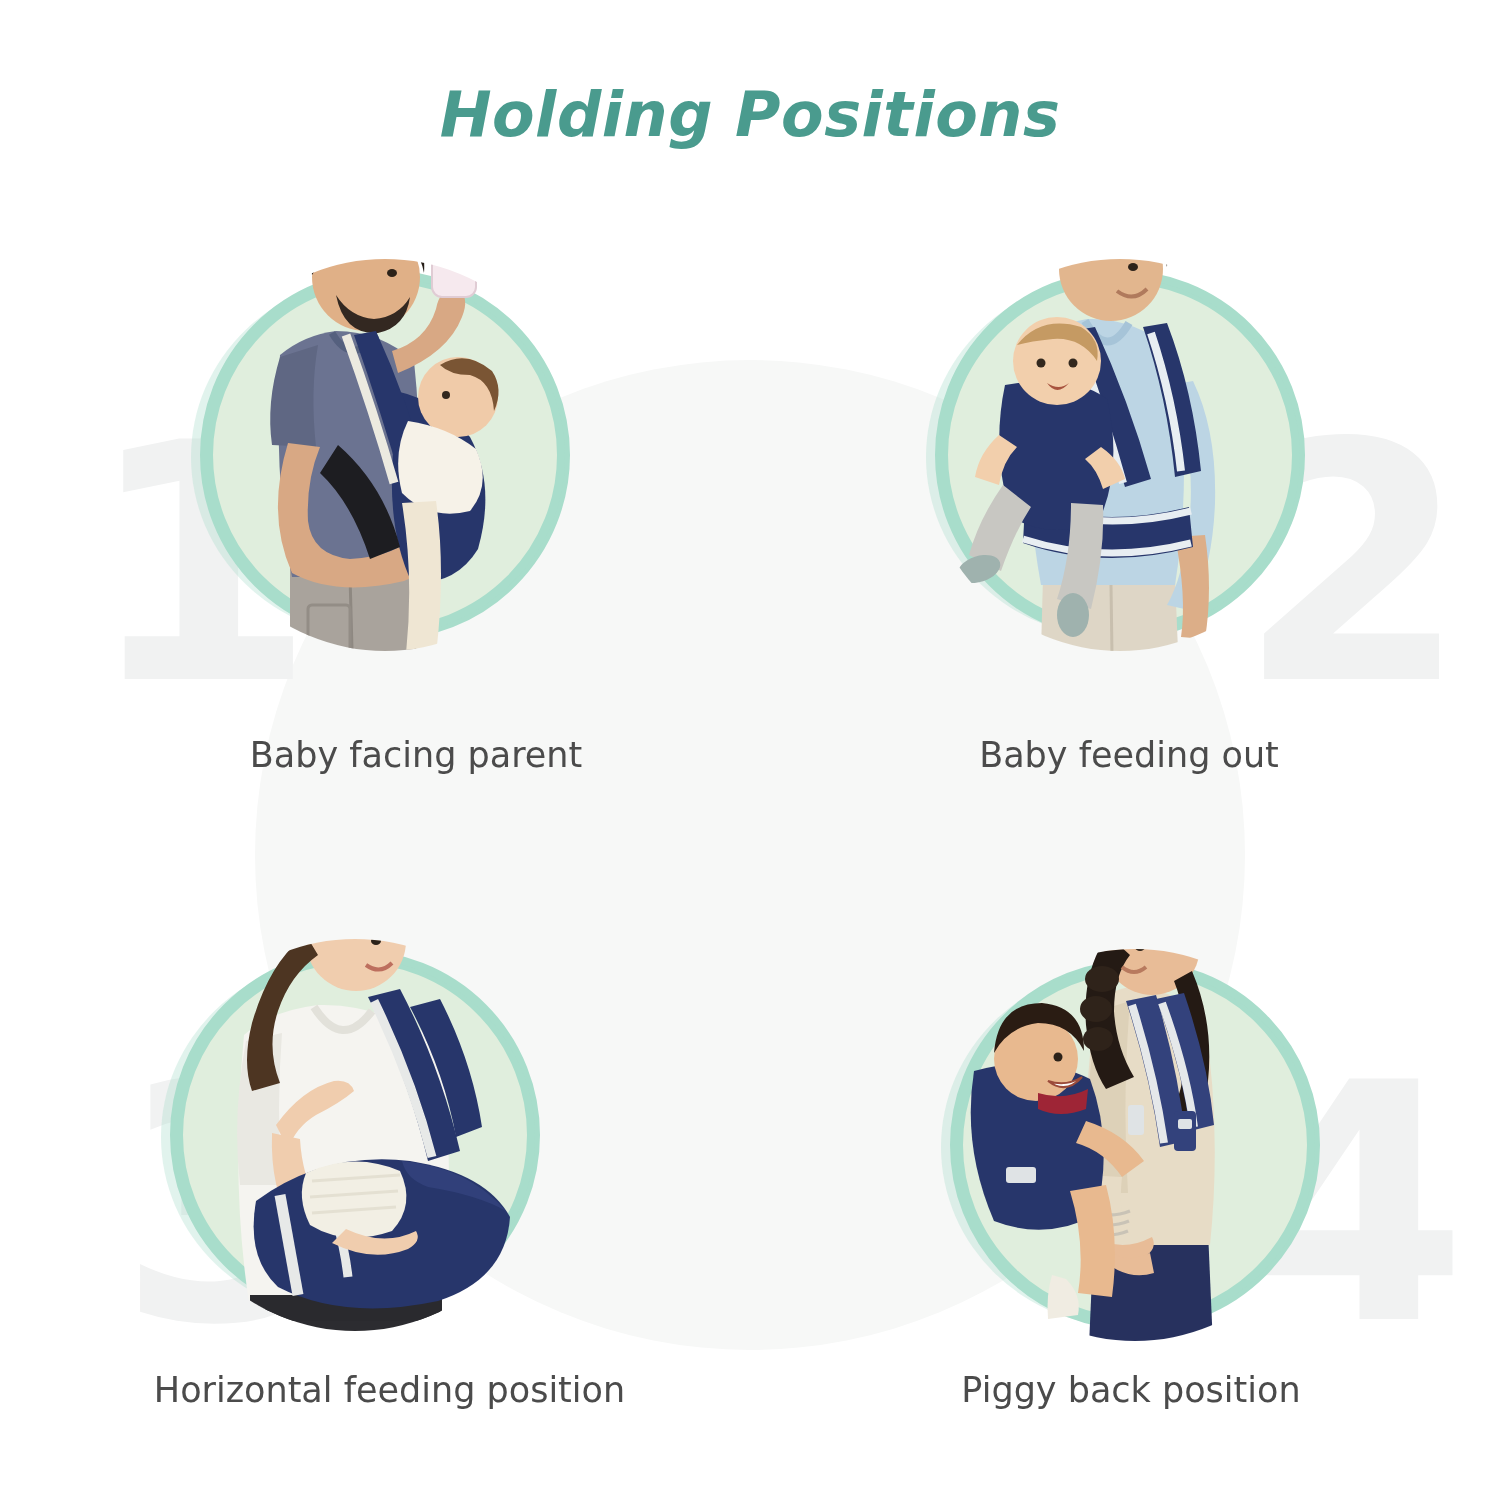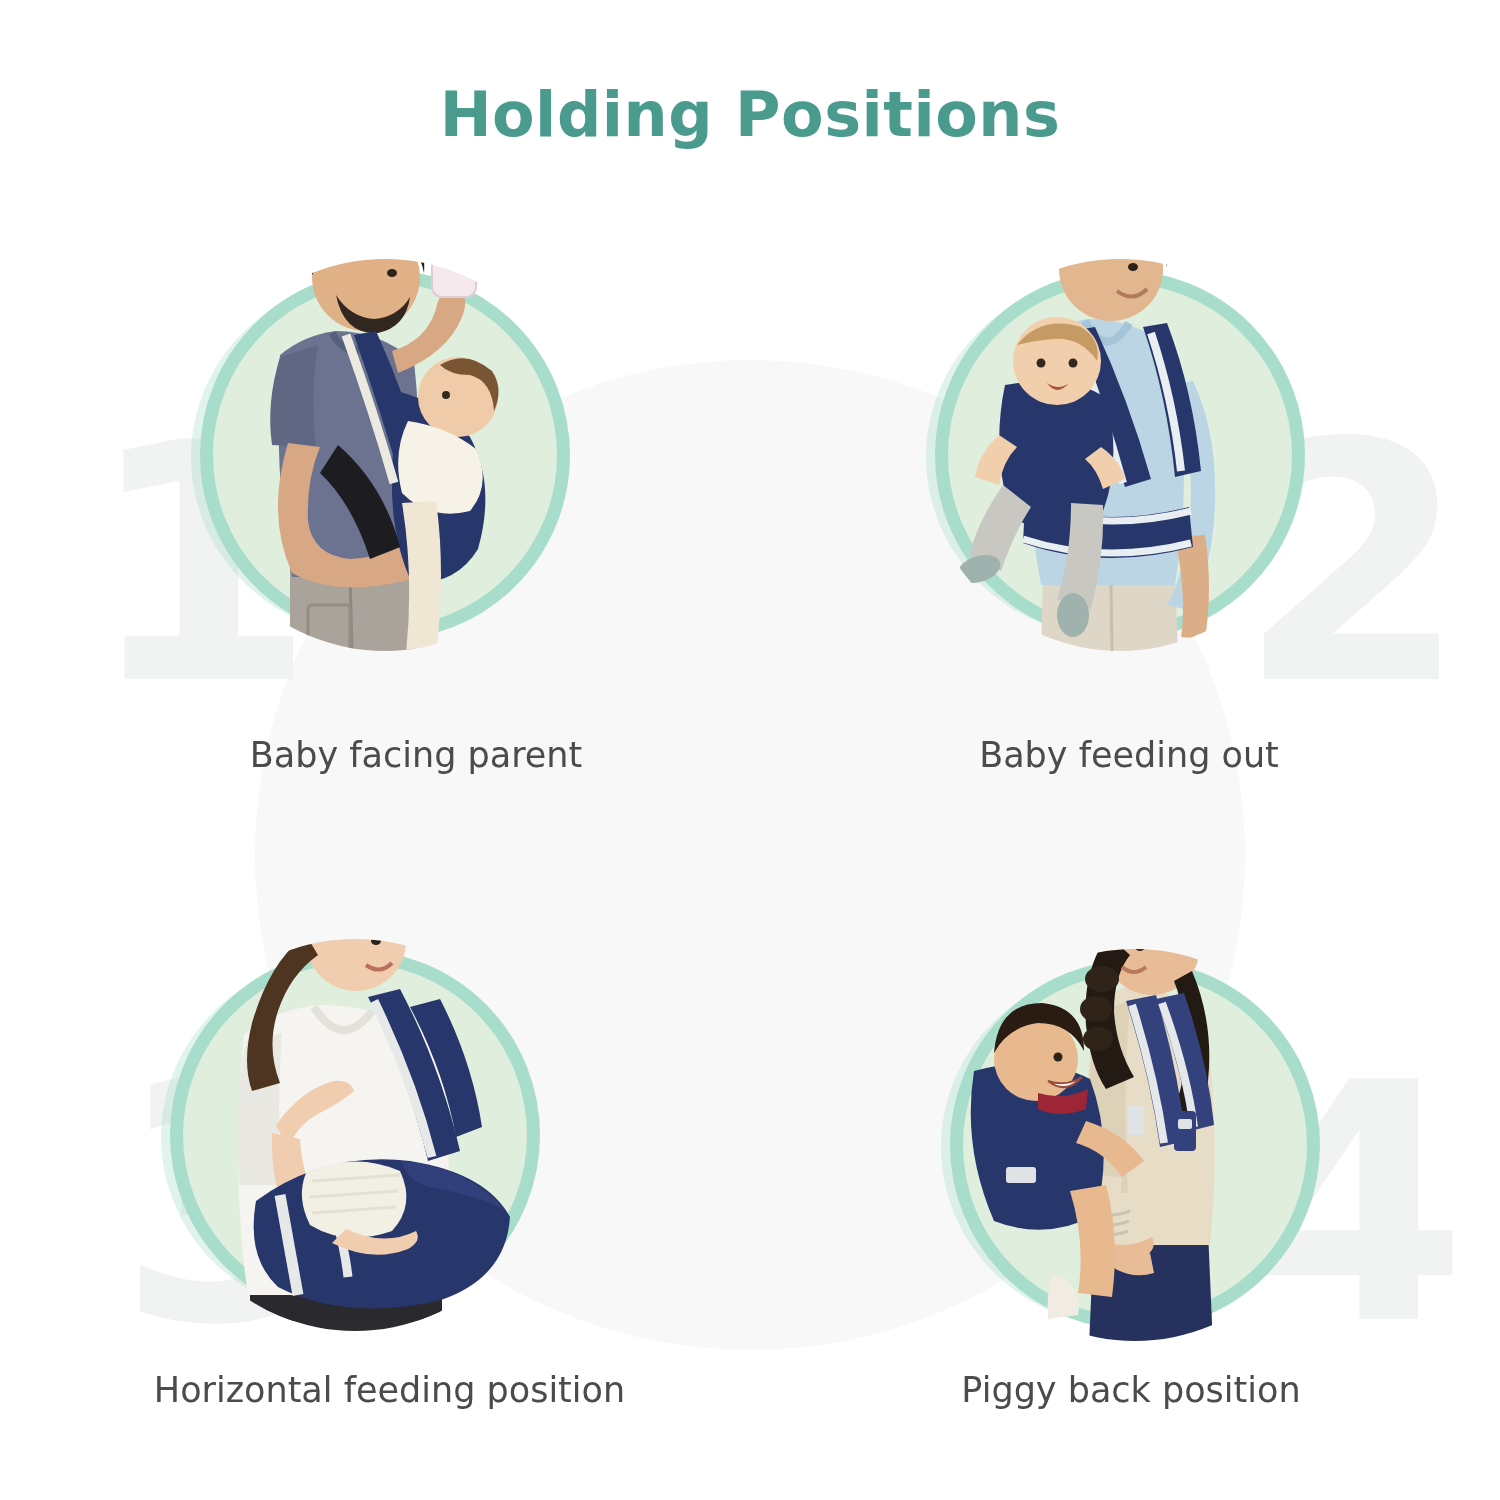--- a/index.html
+++ b/index.html
@@ -52,20 +52,21 @@
     z-index:6;
   }
   .title {
     display:inline-block;
     position:relative;
     font-family:"DejaVu Sans", sans-serif;
     font-size:62px;
     font-weight:700;
     letter-spacing:0.5px;
     color:#4a9b8e;
+    font-style:italic;
   }
 
   
   .grid {
     position:absolute;
     left:0; top:190px;
     width:1500px;
     z-index:4;
     display:grid;
     grid-template-columns:1fr 1fr;

